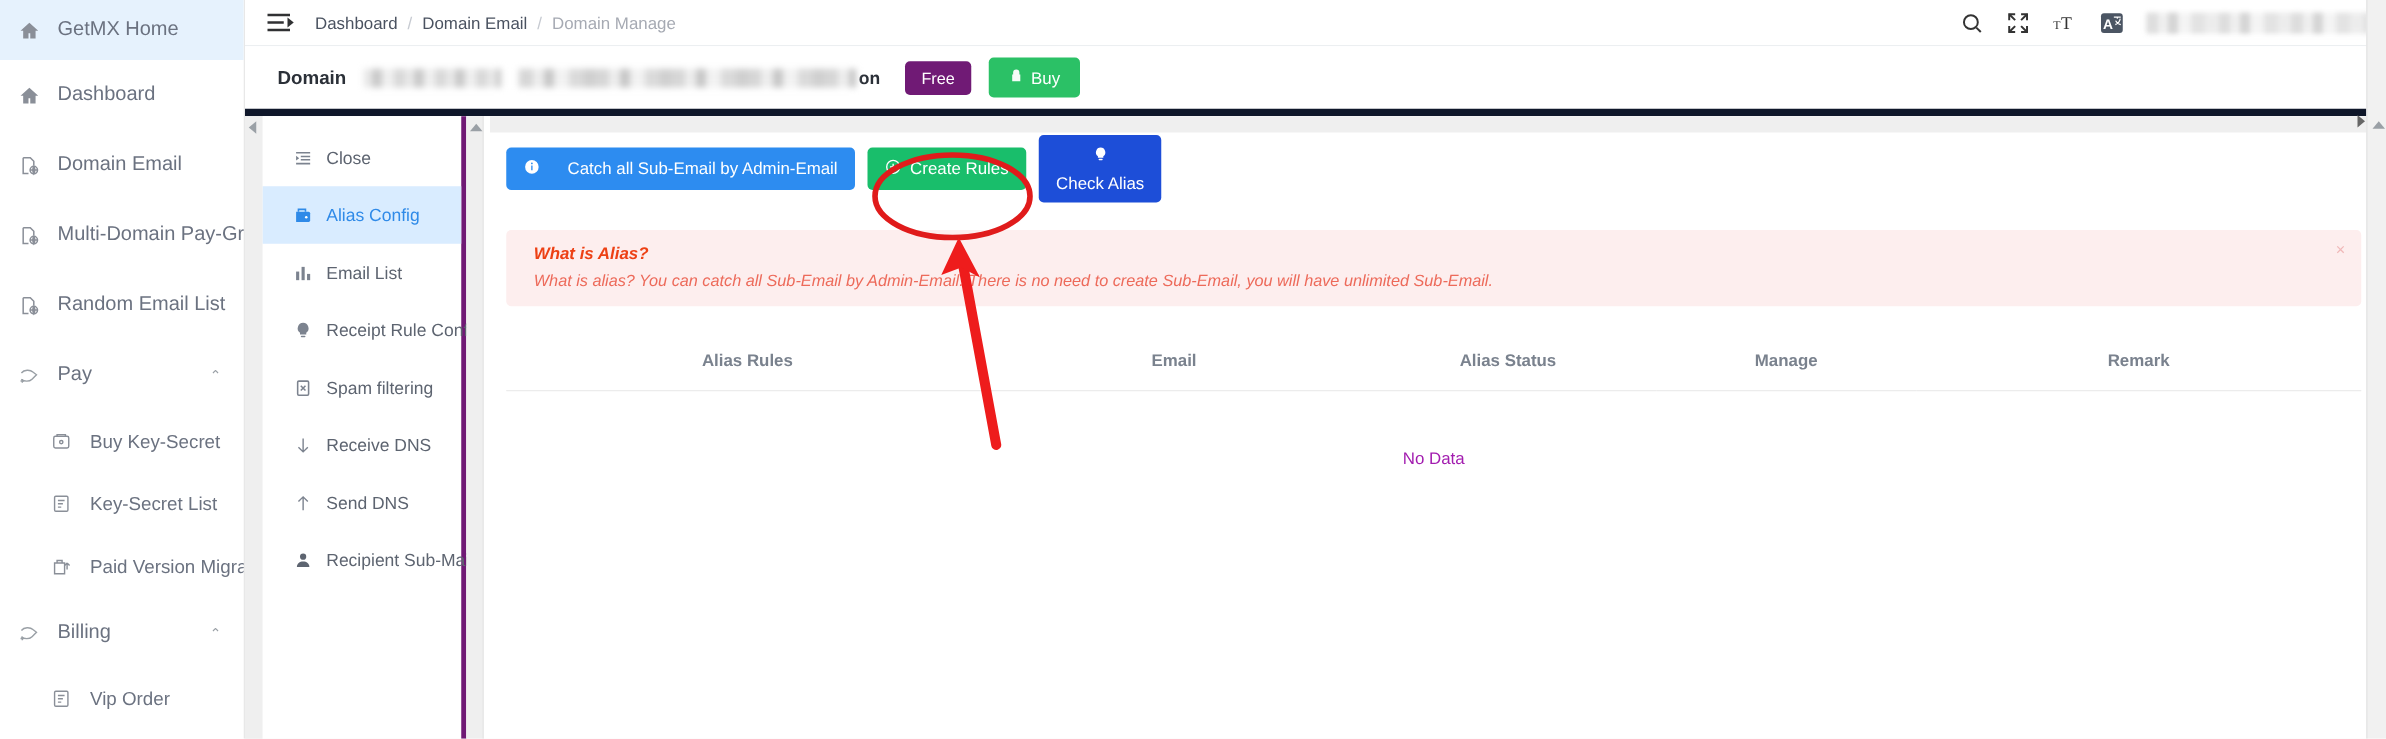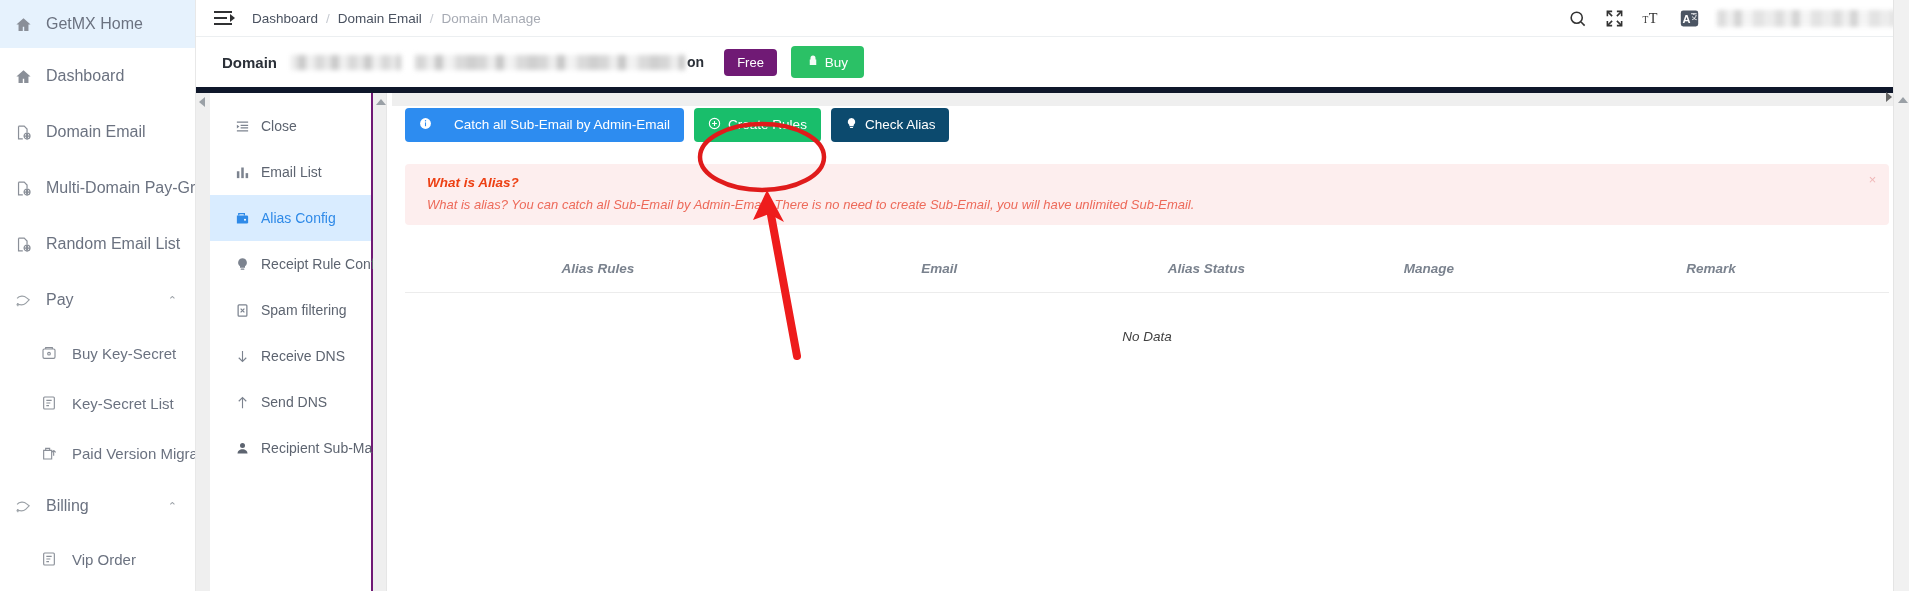--- a/index.html
+++ b/index.html
@@ -196,21 +196,21 @@
     flex: 1 1 auto;
     display: flex;
     background: #fff;
     min-width: 0;
   }
 
   
   .submenu {
     width: 163px; flex: 0 0 163px;
     background: #fff;
-    border-right: 2px solid #701a75;
+    border-right: 4px solid #701a75;
     padding-top: 10px;
   }
   .sub-item {
     display: flex; align-items: center;
     height: 46px;
     padding-left: 23px;
     font-size: 14px;
     color: #5d6470;
     cursor: pointer;
     white-space: nowrap;
@@ -246,49 +246,49 @@
     color: #fff;
     font-size: 13.5px;
     padding: 9px 14px;
     display: inline-flex; align-items: center; gap: 7px;
     cursor: pointer;
     line-height: 1;
     font-family: "Liberation Sans", sans-serif;
   }
   .abtn.blue { background: #2d8cf0; gap: 22px; }
   .abtn.green { background: #19be6b; }
-  .abtn.amber { background: #0c4a6e; }
+  .abtn.amber { background: #1d4ed8; flex-direction: column; }
 
   .alert {
     position: relative;
     background: #fdeeee;
     border-radius: 4px;
     padding: 11px 44px 13px 22px;
     margin-bottom: 26px;
     font-style: italic;
   }
   .alert-title { color: #ed4014; font-weight: bold; font-size: 13.5px; margin-bottom: 7px; }
   .alert-desc { color: #ed6a5a; font-size: 13px; }
   .alert-close {
     position: absolute; top: 9px; right: 13px;
     color: #f0b8b8; font-size: 13px; cursor: pointer; line-height: 1;
   }
 
-  table.grid { width: 100%; border-collapse: collapse; font-style: italic; }
+  table.grid { width: 100%; border-collapse: collapse; }
   table.grid th {
     font-size: 13.5px; color: #7a828e; font-weight: bold;
     padding: 10px 0 16px;
     border-bottom: 1px solid #ececec;
     text-align: center;
   }
   table.grid td.nodata {
     text-align: center;
-    color: #404040;
+    color: #a21caf;
     font-size: 13.5px;
-    padding: 36px 0;
+    padding: 46px 0;
   }
 
   
   .vbar {
     position: absolute;
     right: 0; top: 0;
     width: 16px; height: 591px;
     background: #f1f1f1;
     border-left: 1px solid #e4e4e4;
     z-index: 5;
@@ -517,39 +517,39 @@
         <div class="submenu">
           <div class="sub-item">
             <span class="ico">
               <svg width="15" height="15" viewBox="0 0 24 24" fill="none" stroke="#7c838f" stroke-width="2">
                   <path d="M3 5h18M9 10h12M9 14h12M3 19h18M7 12 3 9v6z" fill="#7c838f" stroke="none"></path>
                   <path d="M3 5h18M9 10h12M9 14h12M3 19h18"></path>
                 </svg>
             </span>
             <span class="lbl">Close</span>
           </div>
+          <div class="sub-item active">
+            <span class="ico">
+              <svg width="15" height="15" viewBox="0 0 24 24" fill="#2f8ae8">
+                  <path d="M3 7h16a2 2 0 0 1 2 2v9a2 2 0 0 1-2 2H3z"></path>
+                  <path d="M6 7V4h9v3" fill="none" stroke="#2f8ae8" stroke-width="2"></path>
+                  <circle cx="16" cy="14" r="1.6" fill="#fff"></circle>
+                </svg>
+            </span>
+            <span class="lbl">Alias Config</span>
+          </div>
           <div class="sub-item">
             <span class="ico">
               <svg width="15" height="15" viewBox="0 0 24 24" fill="#7c838f">
                   <rect x="3" y="10" width="4" height="11"></rect>
                   <rect x="10" y="4" width="4" height="17"></rect>
                   <rect x="17" y="13" width="4" height="8"></rect>
                 </svg>
             </span>
             <span class="lbl">Email List</span>
-          </div>
-          <div class="sub-item active">
-            <span class="ico">
-              <svg width="15" height="15" viewBox="0 0 24 24" fill="#2f8ae8">
-                  <path d="M3 7h16a2 2 0 0 1 2 2v9a2 2 0 0 1-2 2H3z"></path>
-                  <path d="M6 7V4h9v3" fill="none" stroke="#2f8ae8" stroke-width="2"></path>
-                  <circle cx="16" cy="14" r="1.6" fill="#fff"></circle>
-                </svg>
-            </span>
-            <span class="lbl">Alias Config</span>
           </div>
           <div class="sub-item">
             <span class="ico">
               <svg width="15" height="15" viewBox="0 0 24 24" fill="#7c838f">
                   <path d="M12 2a7 7 0 0 0-4 12.7V17h8v-2.3A7 7 0 0 0 12 2z"></path>
                   <rect x="9" y="18.5" width="6" height="2" rx="1"></rect>
                 </svg>
             </span>
             <span class="lbl">Receipt Rule Config</span>
           </div>

